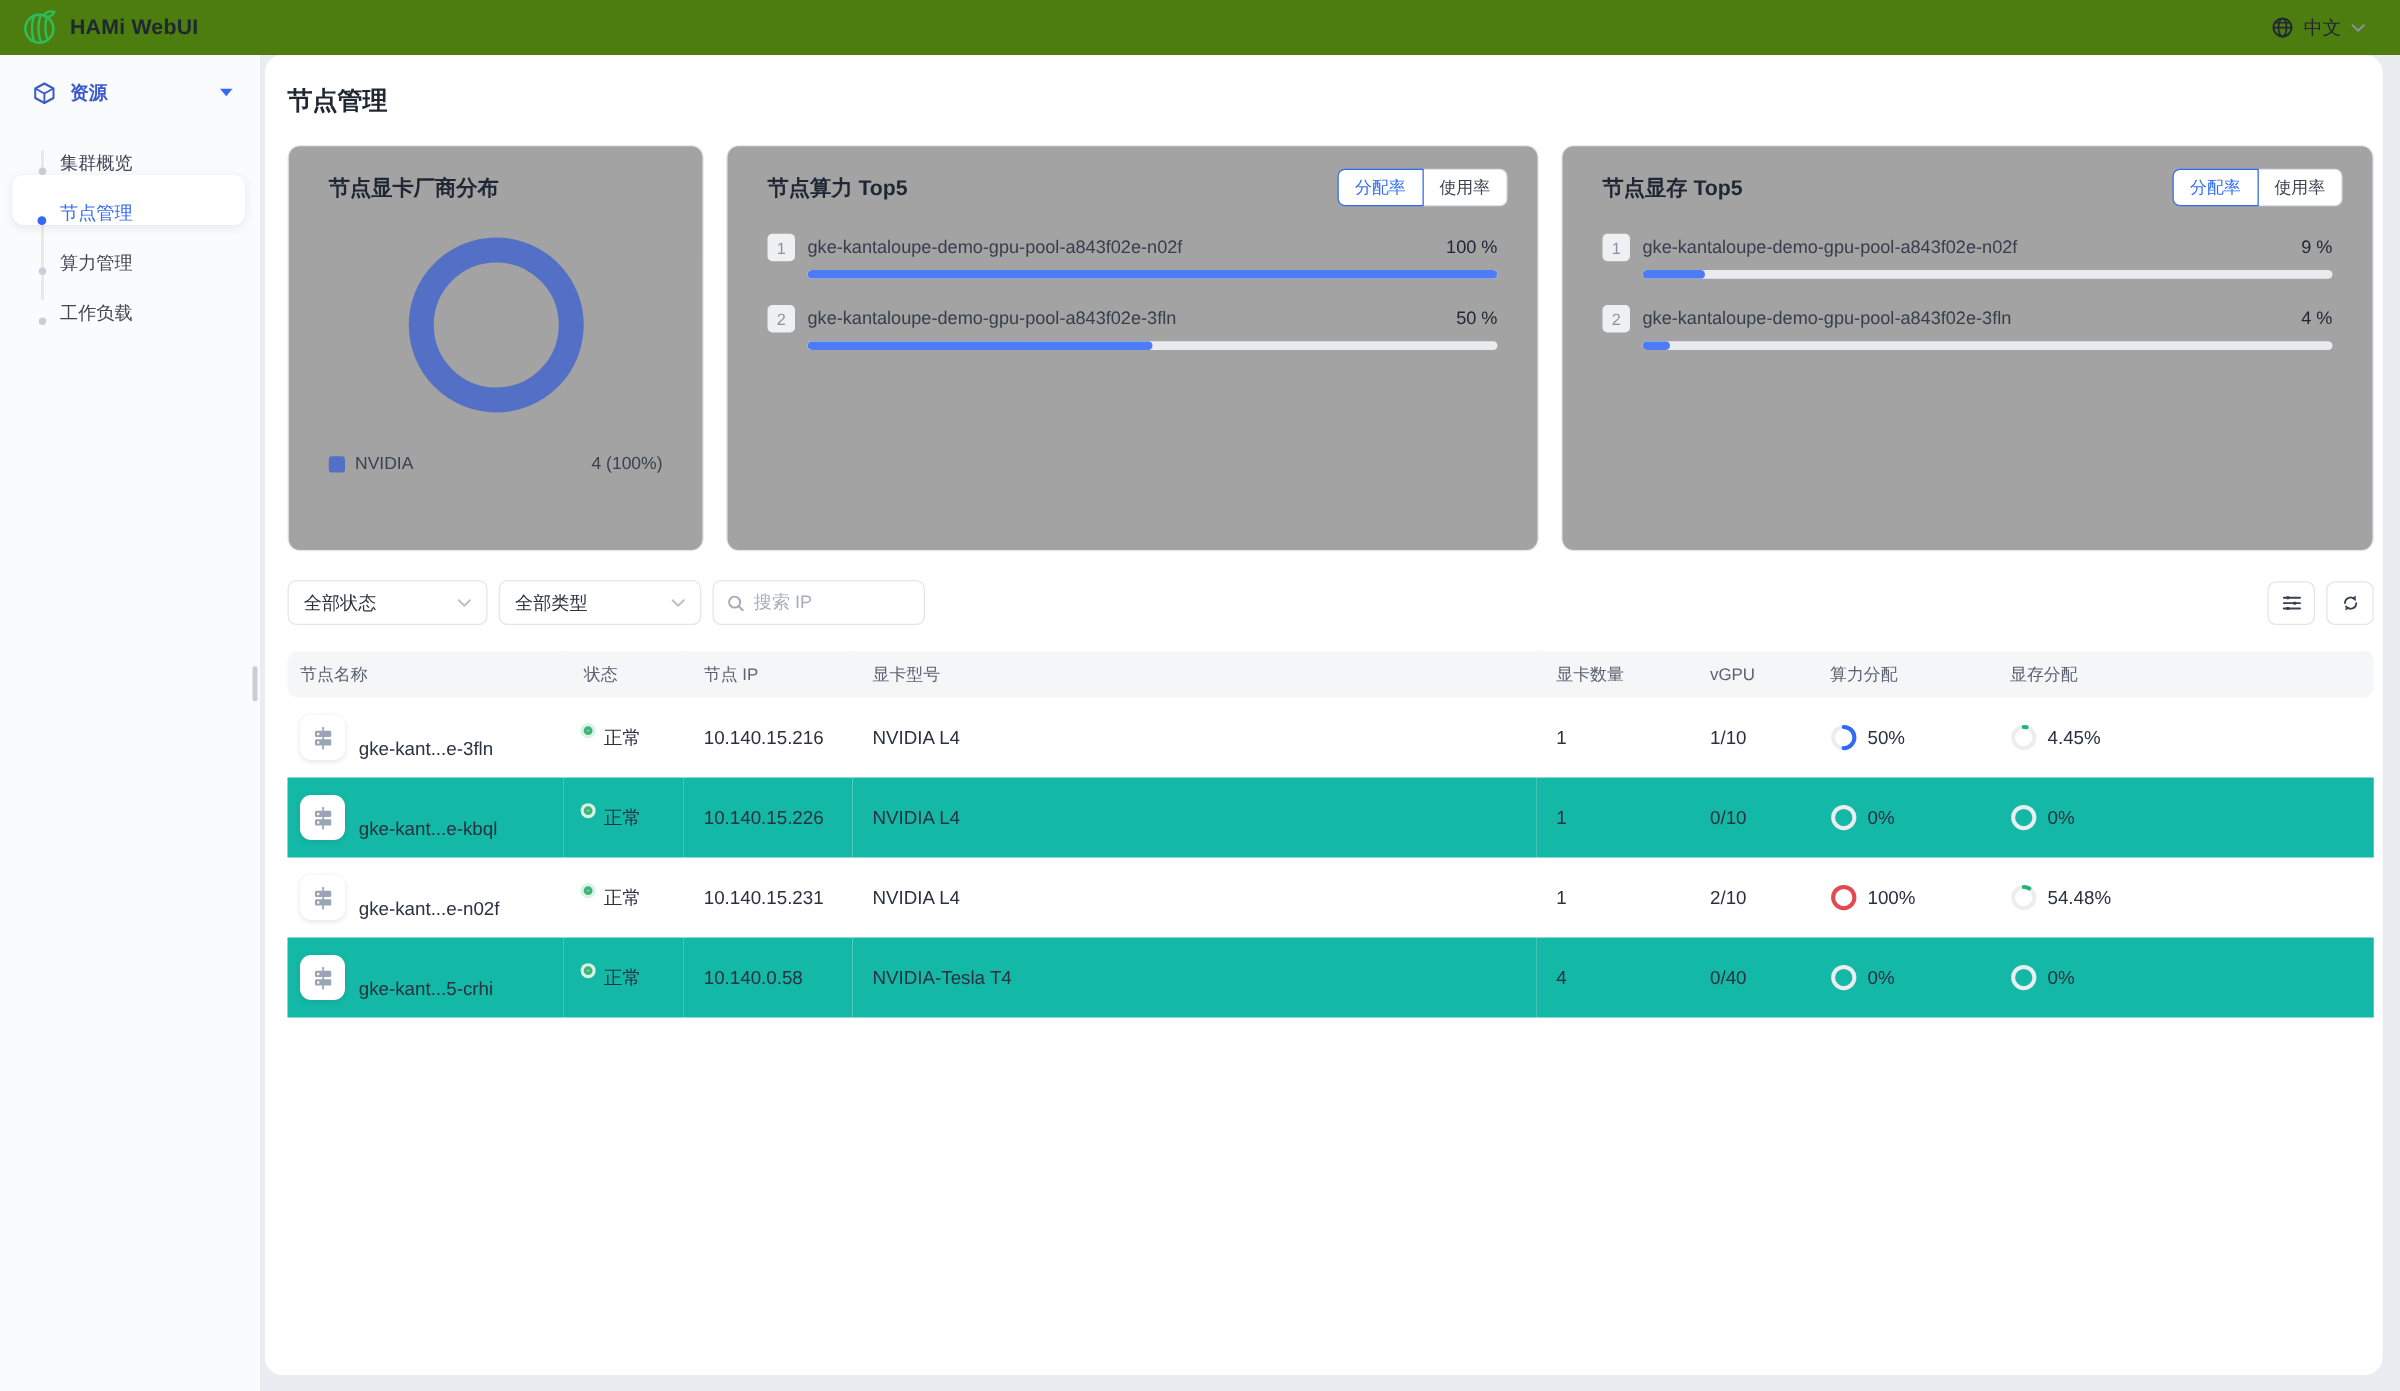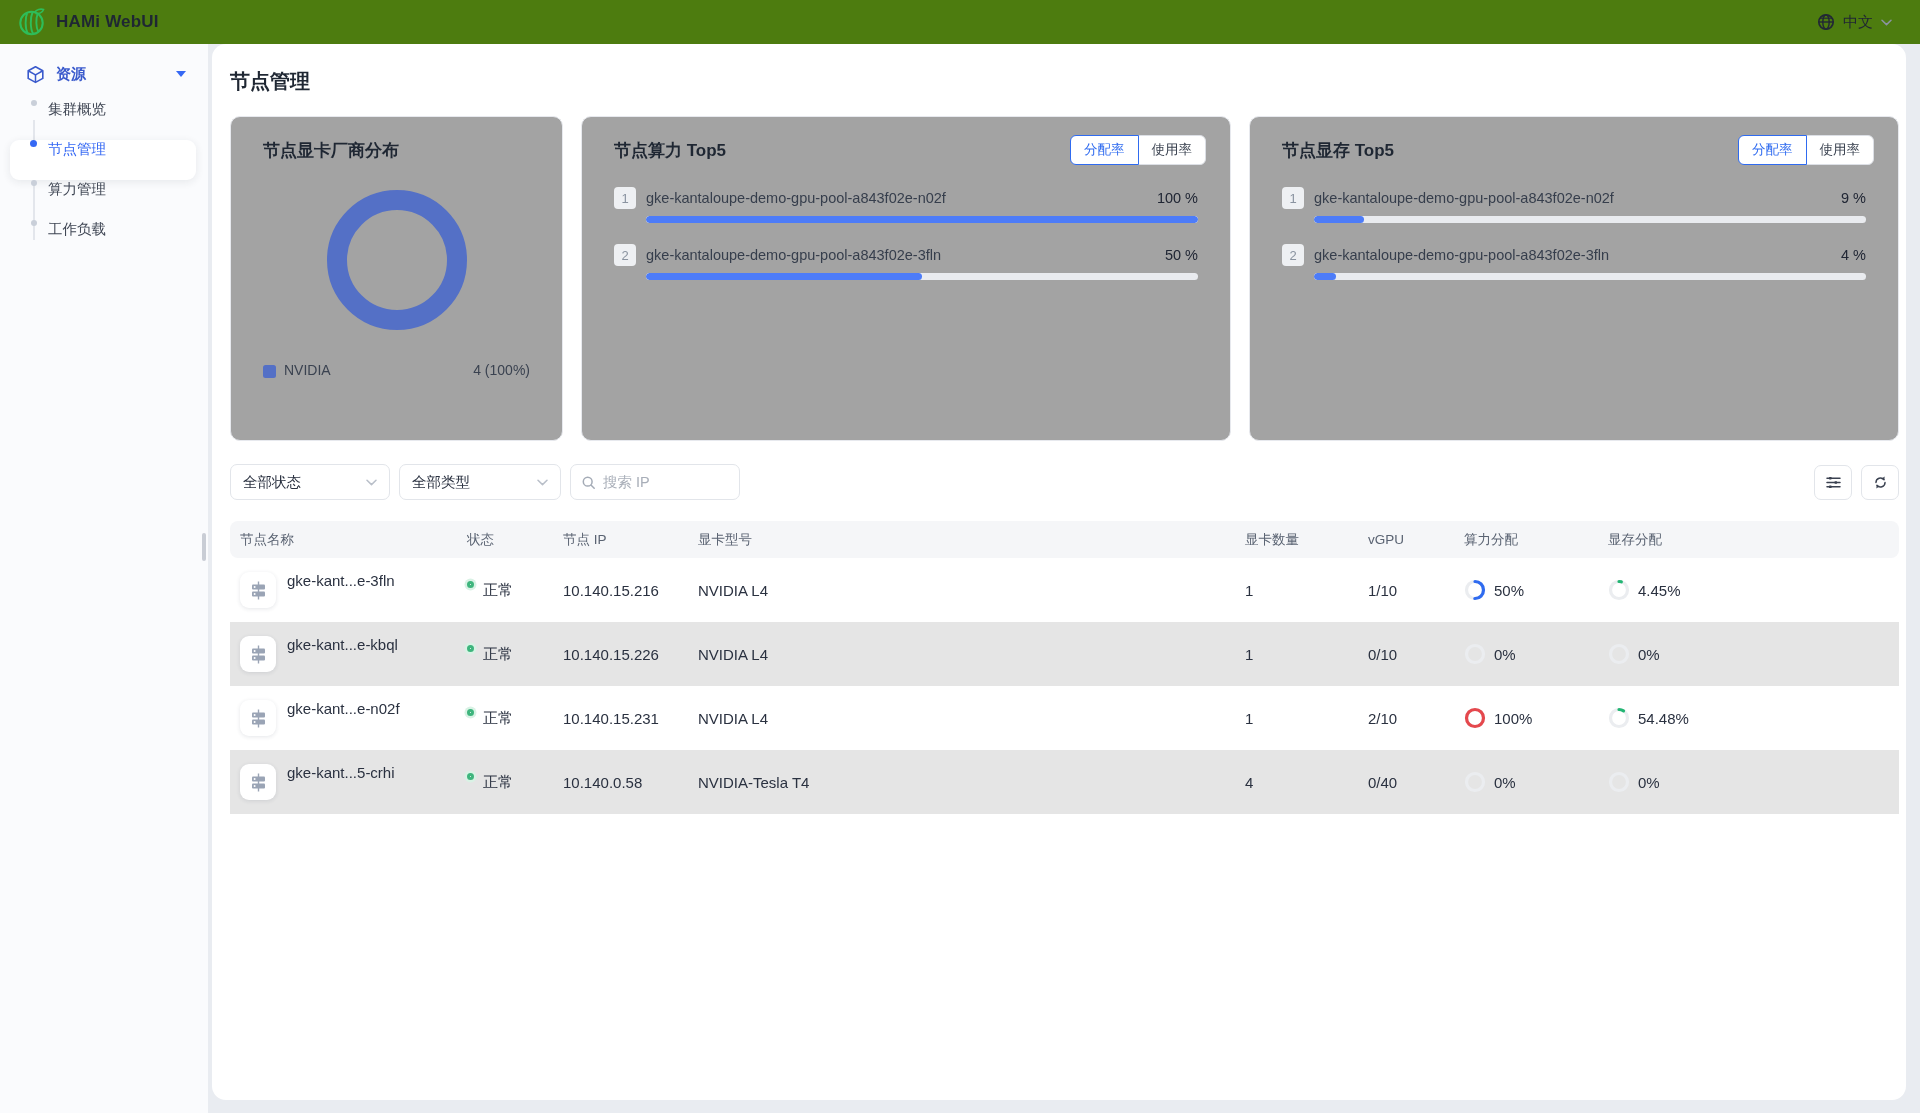--- a/index.html
+++ b/index.html
@@ -14,21 +14,21 @@
   .lang-label{font-size:15px;color:#202634}
 
   
   .layout{display:flex;height:1069px}
   .sidebar{width:208px;flex:none;position:relative;background:#fafbfd}
   .side-group{display:flex;align-items:center;height:36px;margin-top:12px;padding:0 22px 0 26px;gap:11px}
   .side-group-label{font-size:15px;color:#3a5acc;font-weight:700;flex:1}
   .caret{width:0;height:0;border-left:5px solid transparent;border-right:5px solid transparent;border-top:6px solid #3568f4}
   .side-list{position:relative;margin-top:8px}
   .side-list::before{content:"";position:absolute;left:33px;top:20px;bottom:20px;width:1.5px;background:#e3e6ec}
-  .side-item{position:relative;height:40px;margin:0 12px 0 10px;display:flex;align-items:flex-start;border-radius:9px;cursor:pointer}
+  .side-item{position:relative;height:40px;margin:0 12px 0 10px;display:flex;align-items:flex-end;border-radius:9px;cursor:pointer}
   .side-item.active{background:#fff;box-shadow:0 2px 8px rgba(31,41,60,.09)}
   .side-dot{position:absolute;left:21px;width:6px;height:6px;border-radius:50%;background:#c9cfd9}
   .side-item.active .side-dot{background:#3568f4;left:20px;width:7px;height:7px}
   .side-label{margin-left:38px;font-size:14.5px;color:#3f4654}
   .side-item.active .side-label{color:#3568f4;font-weight:500}
   .side-handle{position:absolute;right:2px;top:489px;width:4px;height:28px;border-radius:2px;background:#c9cdd5;cursor:col-resize}
 
   .main{flex:1;background:#e9ecf1;padding:0 14px 13px 4px}
   .panel{background:#fff;height:100%;border-radius:14px;padding:0 7px 0 18px;overflow:hidden}
   .page-title{font-size:20px;font-weight:600;color:#1f2733;line-height:24px;padding:25px 0 23px}
@@ -69,22 +69,22 @@
   .icon-btn + .icon-btn{margin-left:-1px0}
 
   
   .table-wrap{margin-top:21px}
   table{width:1669px;border-collapse:collapse;table-layout:fixed}
   thead th{height:37px;background:#f5f6f8;font-size:13.5px;font-weight:400;color:#5a6372;text-align:left;padding:0 16px;white-space:nowrap}
   thead th:first-child{border-radius:8px 0 0 8px;padding-left:10px}
   thead th:last-child{border-radius:0 8px 8px 0}
   tbody td{height:64px;font-size:15px;color:#2a3140;padding:0 16px;white-space:nowrap}
   tbody td:first-child{padding-left:10px}
-  tbody tr.zebra{background:#e5e5e5}
-  .cell-name{display:flex;align-items:flex-start;gap:11px}
+  tbody tr.zebra{background:#14b8a6}
+  .cell-name{display:flex;align-items:flex-end;gap:11px}
   .node-ico{width:36px;height:36px;border-radius:9px;background:#fff;box-shadow:0 1px 4px rgba(40,50,70,.12);display:flex;align-items:center;justify-content:center;flex:none}
   .cell-status{display:flex;align-items:flex-start;gap:9px}
   .status-dot{width:7px;height:7px;border-radius:50%;background:#fff;border:3px solid #3eb57d;box-shadow:0 0 0 2.5px #d9f2e5;flex:none}
   .cell-ring{display:flex;align-items:center;gap:8px}
 </style>
 </head>
 <body>
 
 <div class="topbar">
   <div class="brand">

